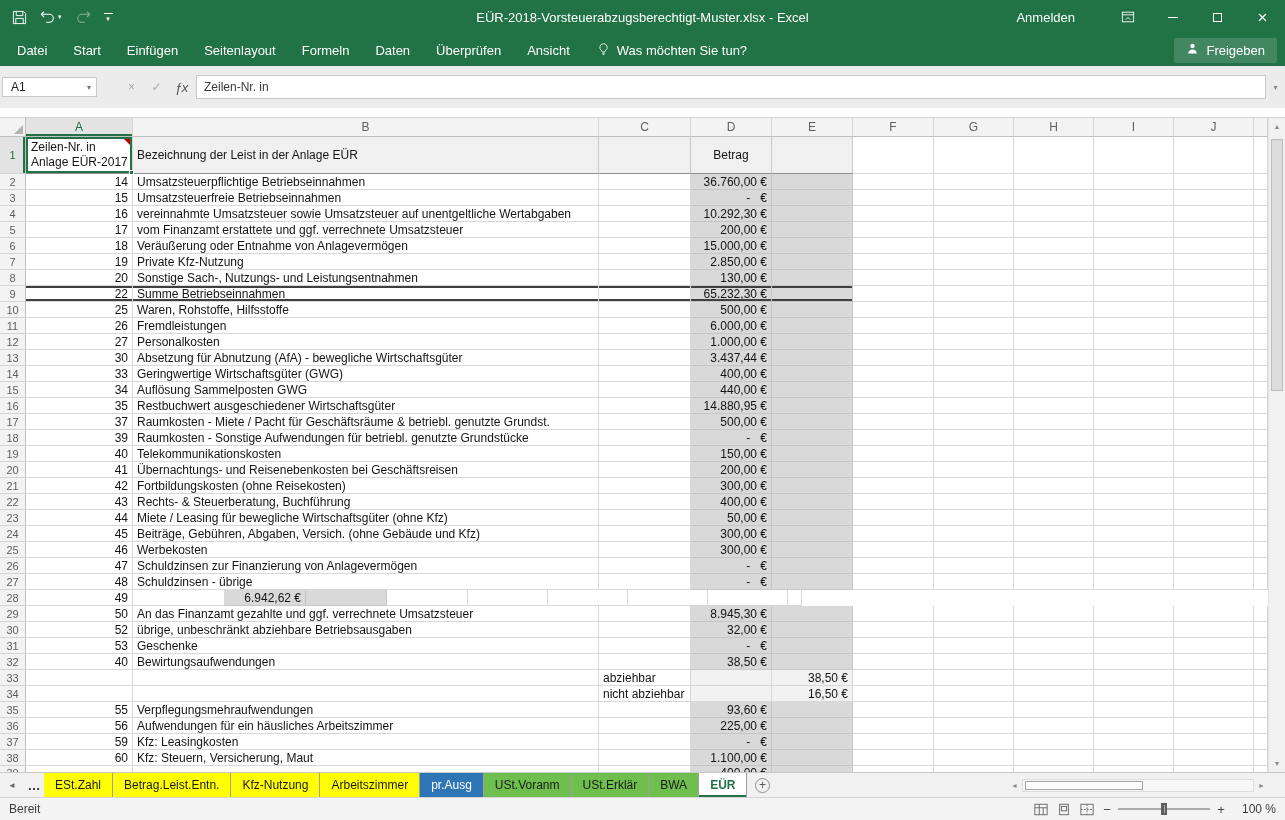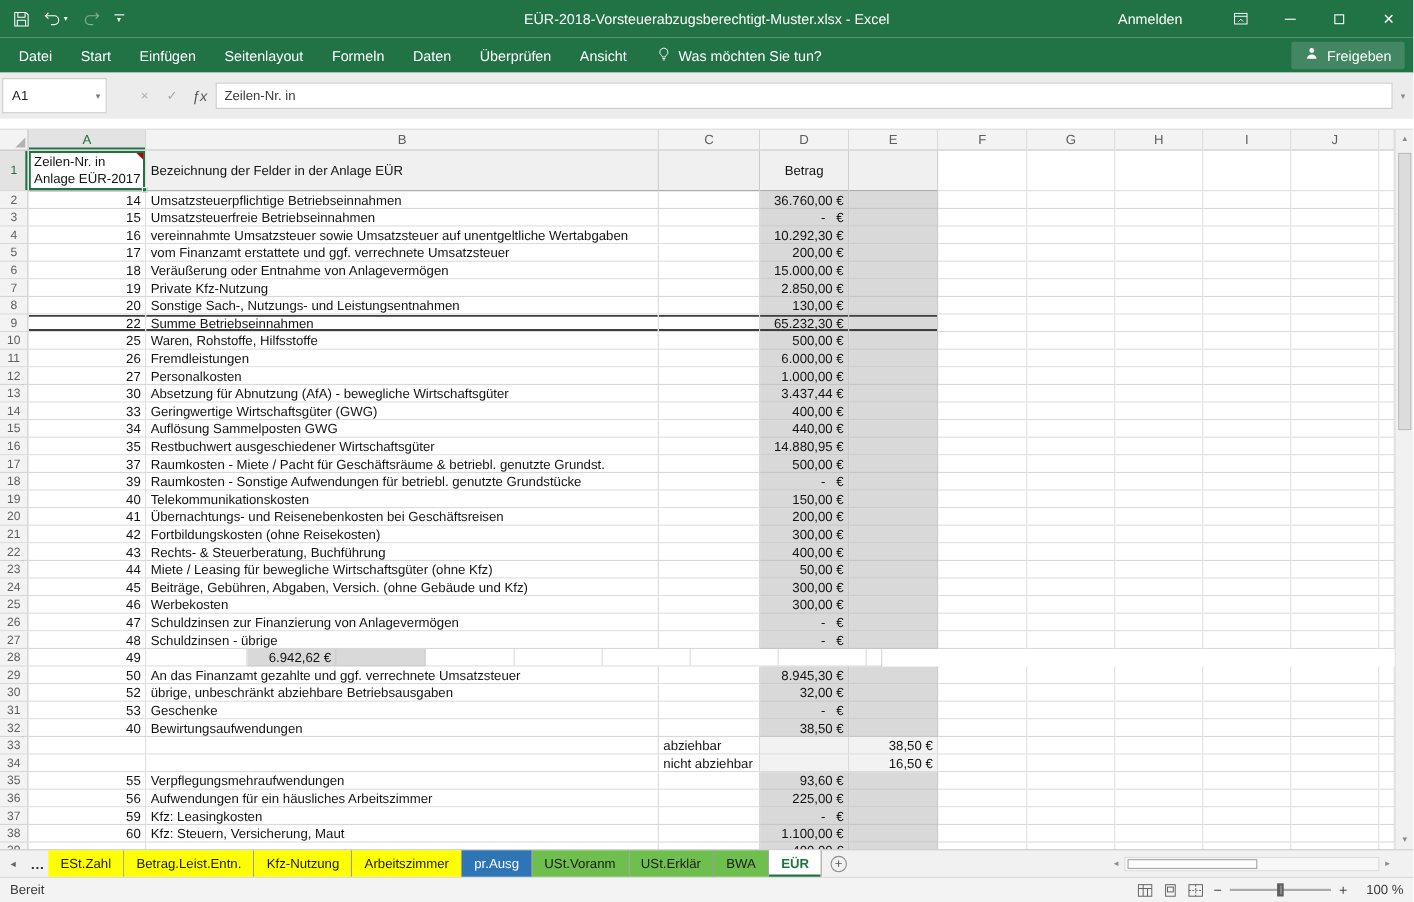--- a/index.html
+++ b/index.html
@@ -25,21 +25,21 @@
 
   
   .ribbon { height:32px; background:#217346; display:flex; align-items:stretch; color:#fff; }
   #ribbon-tabs { display:flex; align-items:stretch; padding-left:4px; }
   .rtab { display:flex; align-items:center; padding:0 13px; font-size:13px; }
   .tellme { display:flex; align-items:center; gap:7px; margin-left:14px; font-size:13px; }
   .share { align-self:center; margin-left:auto; margin-right:8px; display:flex; align-items:center; gap:7px; height:25px; padding:0 12px; background:rgba(255,255,255,.15); border-radius:2px; font-size:13px; }
 
   
   .fbar { height:42px; background:#ECECEC; display:flex; align-items:center; padding-left:2px; }
-  .namebox { width:95px; height:32px; background:#fff; border:1px solid #C9C9C9; display:flex; align-items:center; justify-content:space-between; padding:0 5px 0 8px; font-size:12px; color:#222; }
+  .namebox { width:95px; height:20px; background:#fff; border:1px solid #C9C9C9; display:flex; align-items:center; justify-content:space-between; padding:0 5px 0 8px; font-size:12px; color:#222; }
   .nbcaret { font-size:8px; color:#777; }
   .fsep { width:22px; }
   .fbtn { width:25px; text-align:center; font-size:12px; color:#A9A9A9; }
   .fbtn.fx { color:#555; font-style:italic; font-size:13px; }
   .finput { flex:1; height:24px; background:#fff; border:1px solid #C9C9C9; display:flex; align-items:center; padding-left:7px; font-size:12px; color:#3a3a3a; margin-left:2px; }
   .fexpand { width:19px; text-align:center; font-size:8px; color:#888; }
   .band { height:10px; background:#fff; border-bottom:1px solid #D4D4D4; }
 
   
   .sheet { width:1268px; }
@@ -206,21 +206,21 @@
       <div class="colhdr" style="flex: 0 0 80px; width: 80px;">G</div>
       <div class="colhdr" style="flex: 0 0 80px; width: 80px;">H</div>
       <div class="colhdr" style="flex: 0 0 80px; width: 80px;">I</div>
       <div class="colhdr" style="flex: 0 0 80px; width: 80px;">J</div>
       <div class="colhdr" style="flex: 0 0 14px; width: 14px;"></div>
     </div>
   <div id="grid-rows">
       <div class="row r1">
         <div class="rowhdr sel" style="flex: 0 0 26px; width: 26px;">1</div>
         <div class="cell a1cell" style="flex: 0 0 107px; width: 107px;">Zeilen-Nr. in Anlage EÜR-2017<span class="cmt"></span><span class="fh"></span></div>
-        <div class="cell txt hdrc" style="flex: 0 0 466px; width: 466px;">Bezeichnung der Felder in der Anlage EÜR</div>
+        <div class="cell txt hdrc" style="flex: 0 0 466px; width: 466px;">Bezeichnung der Leist in der Anlage EÜR</div>
         <div class="cell hdrc" style="flex: 0 0 92px; width: 92px;"></div>
         <div class="cell hdrc ctr" style="flex: 0 0 81px; width: 81px;">Betrag</div>
         <div class="cell hdrc" style="flex: 0 0 81px; width: 81px;"></div>
         <div class="cell" style="flex: 0 0 81px; width: 81px;"></div>
         <div class="cell" style="flex: 0 0 80px; width: 80px;"></div>
         <div class="cell" style="flex: 0 0 80px; width: 80px;"></div>
         <div class="cell" style="flex: 0 0 80px; width: 80px;"></div>
         <div class="cell" style="flex: 0 0 80px; width: 80px;"></div>
         <div class="cell" style="flex: 0 0 14px; width: 14px;"></div>
       </div>

